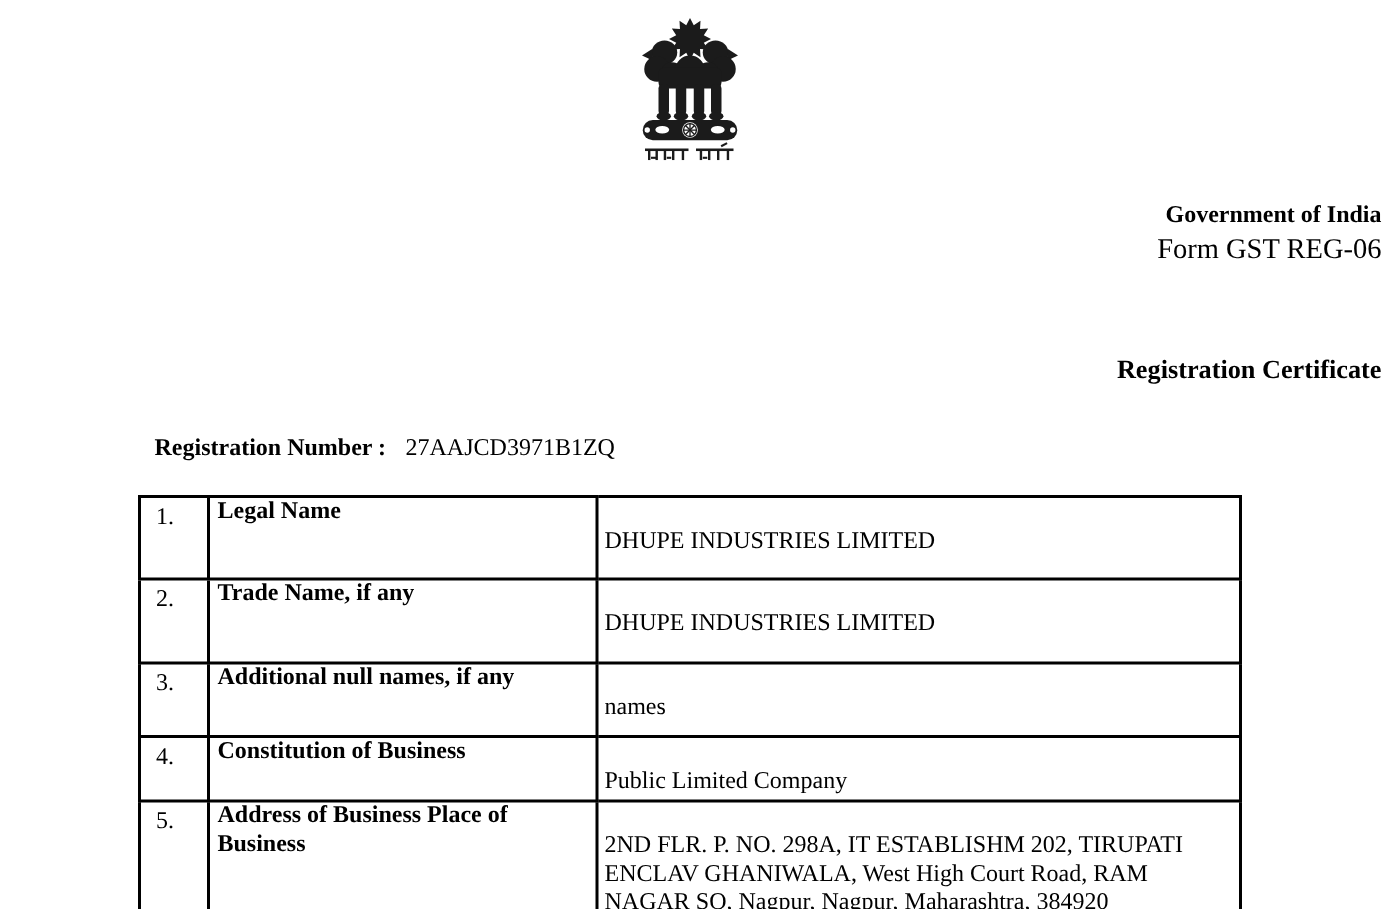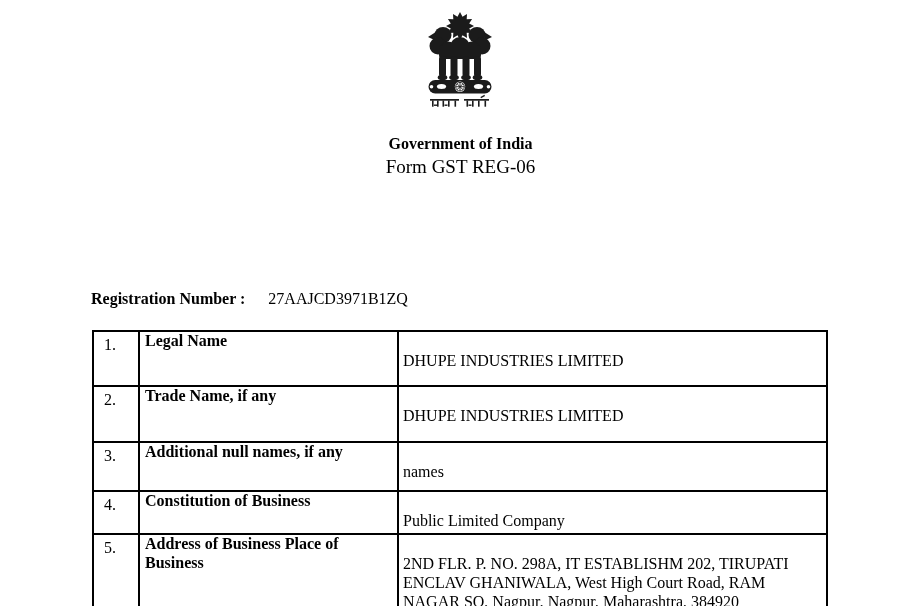--- a/index.html
+++ b/index.html
@@ -20,36 +20,36 @@
     position: absolute;
     top: 9px;
     left: 421px;
     width: 78px;
     height: 100px;
   }
   .hdr {
     position: absolute;
     left: 0;
     width: 921px;
-    text-align: center;
+    text-align: right;
     line-height: 1.2;
   }
   .gov-line        { top: 134px; font-size: 16px; font-weight: bold; }
   .form-line       { top: 156px; font-size: 19px; font-weight: normal; }
   .rule-line       { top: 184px; font-size: 16px; font-style: italic; }
   .cert-title-line { top: 236px; font-size: 17.5px; font-weight: bold; }
   .regnum-line {
     position: absolute;
     top: 289px;
     left: 91px;
     font-size: 16px;
     line-height: 1.2;
   }
-  .regnum-line .lbl { font-weight: bold; }
-  .regnum-line .val { font-weight: normal; margin-left: 23px; text-align: center; }
+  .regnum-line .lbl { font-weight: bold; margin-left: 12px; }
+  .regnum-line .val { font-weight: normal; margin-left: 13px; text-align: center; }
   table.cert-table {
     position: absolute;
     top: 330px;
     left: 92px;
     width: 736px;
     border-collapse: separate;
     border-spacing: 0;
     table-layout: fixed;
     font-size: 16px;
     line-height: 1.18;
@@ -148,20 +148,21 @@
       </g>
     </svg>
     <span class="sr-only">सत्यमेव जयते</span>
   </div>
 
   <div class="hdr gov-line">Government of India</div>
 
   <div class="hdr form-line">Form GST REG-06</div>
 
 
+  <div class="hdr cert-title-line">Registration Certificate</div>
 
   <div class="regnum-line">
     <span class="lbl">Registration Number :</span><span class="val">27AAJCD3971B1ZQ</span>
   </div>
 
   <table class="cert-table">
     <colgroup>
         <col class="c1">
         <col class="c2">
         <col class="c3">

